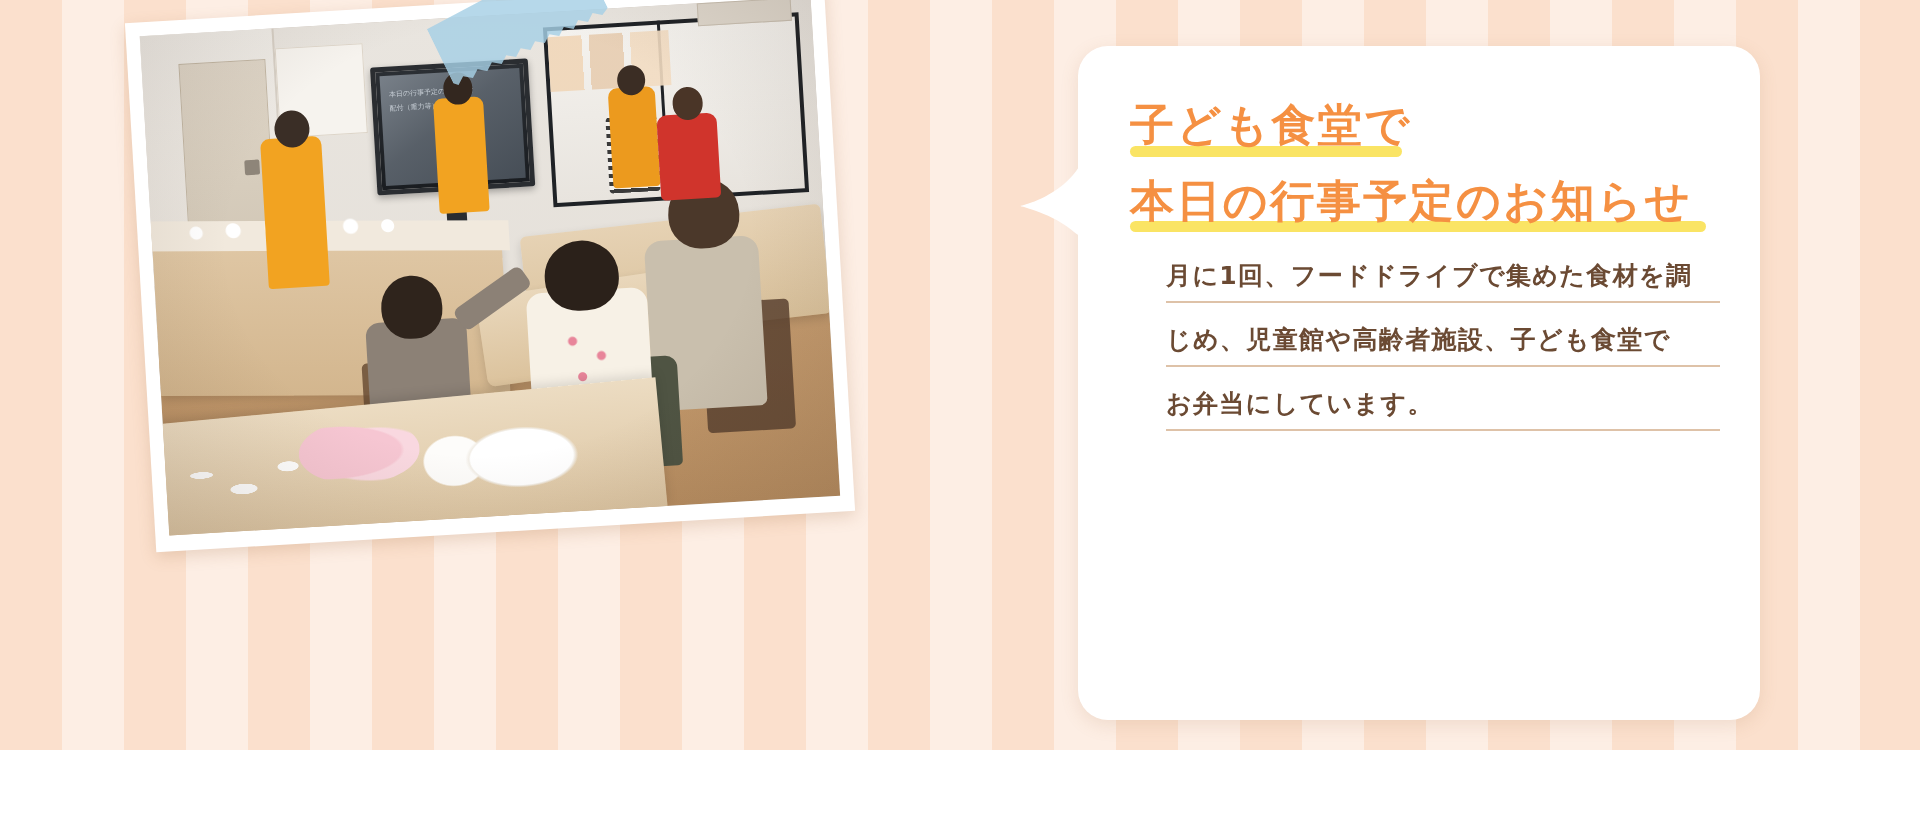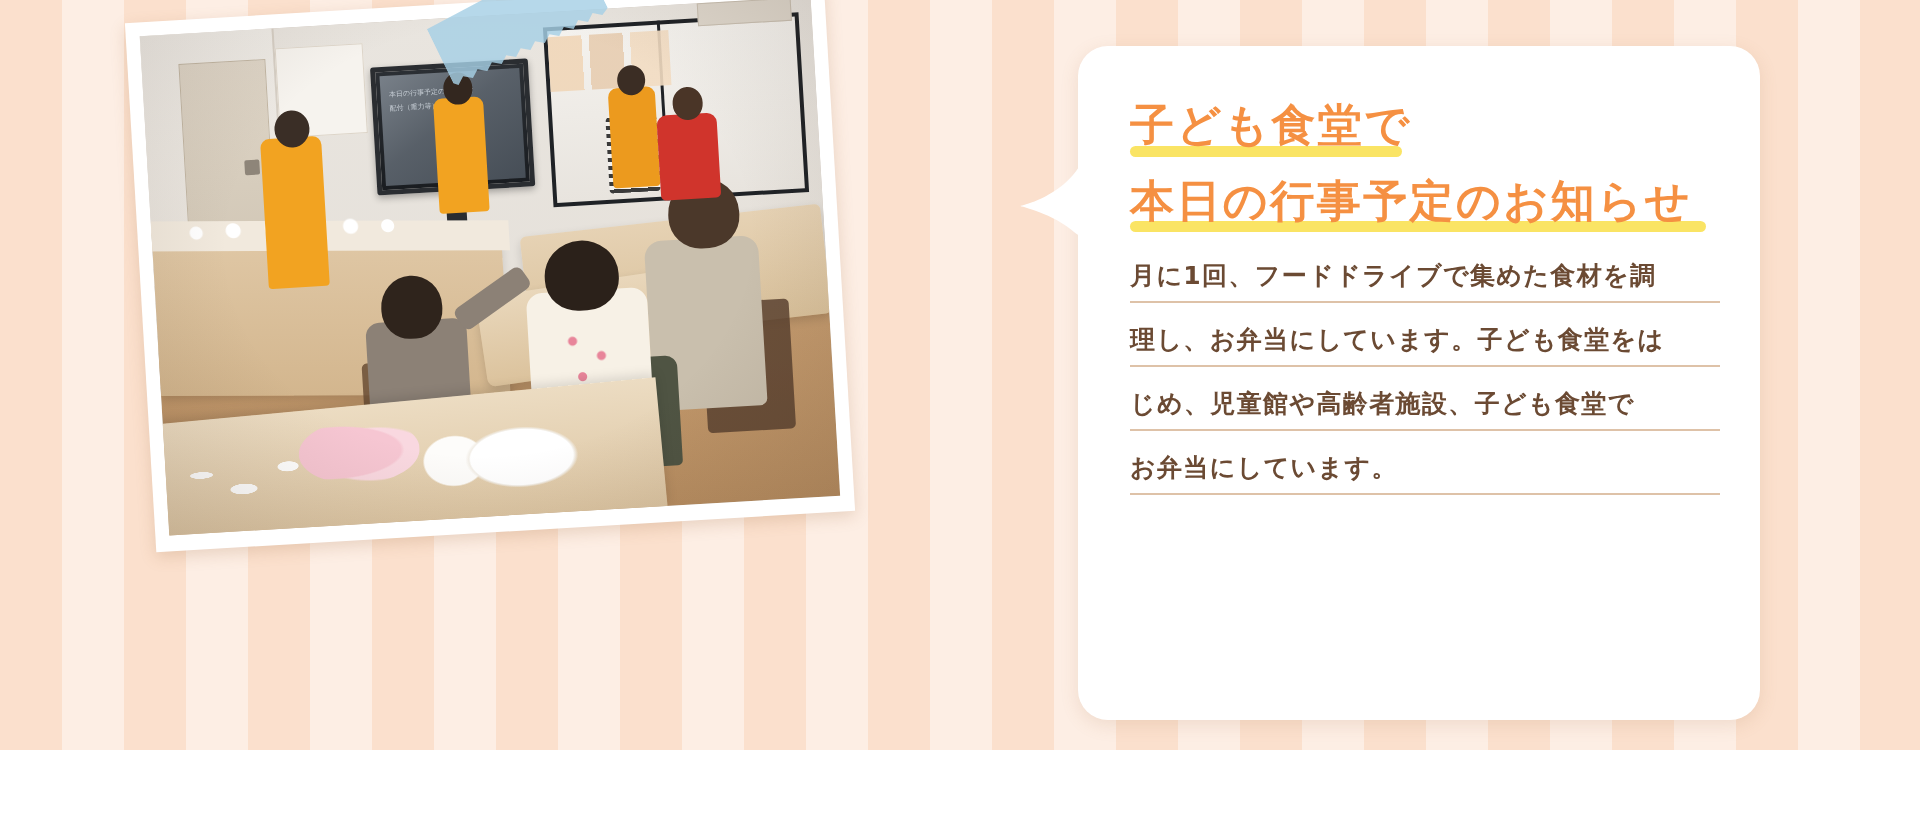--- a/index.html
+++ b/index.html
@@ -305,20 +305,21 @@
     font-family:"DejaVu Sans", sans-serif;
     font-weight:bold;
     font-size:25px;
     line-height:1.0;
     color:#6b4a33;
     letter-spacing:.055em;
     white-space:nowrap;
     padding-bottom:13px;
     margin-bottom:24px;
     border-bottom:2px solid #dec2a8;
+    margin-left:36px;
   }
   .b-line:last-child{ margin-bottom:0; }
 
 </style>
 </head>
 <body>
 
 <div id="stage">
 
   <div class="stripe-band"></div>
@@ -422,21 +423,20 @@
           <span class="hl-txt">子ども食堂で</span>
         </span>
         <span class="h-line l2">
           <span class="hl-mark"></span>
           <span class="hl-txt">本日の行事予定のお知らせ</span>
         </span>
       </div>
 
       <div class="btext">
         <div class="b-line">月に1回、フードドライブで集めた食材を調</div>
-        <div class="b-line">理し、お弁当にしています。子ども食堂をは</div>
         <div class="b-line">じめ、児童館や高齢者施設、子ども食堂で</div>
         <div class="b-line">お弁当にしています。</div>
       </div>
 
     </div>
   </div>
 
 </div>
 
 </body></html>

